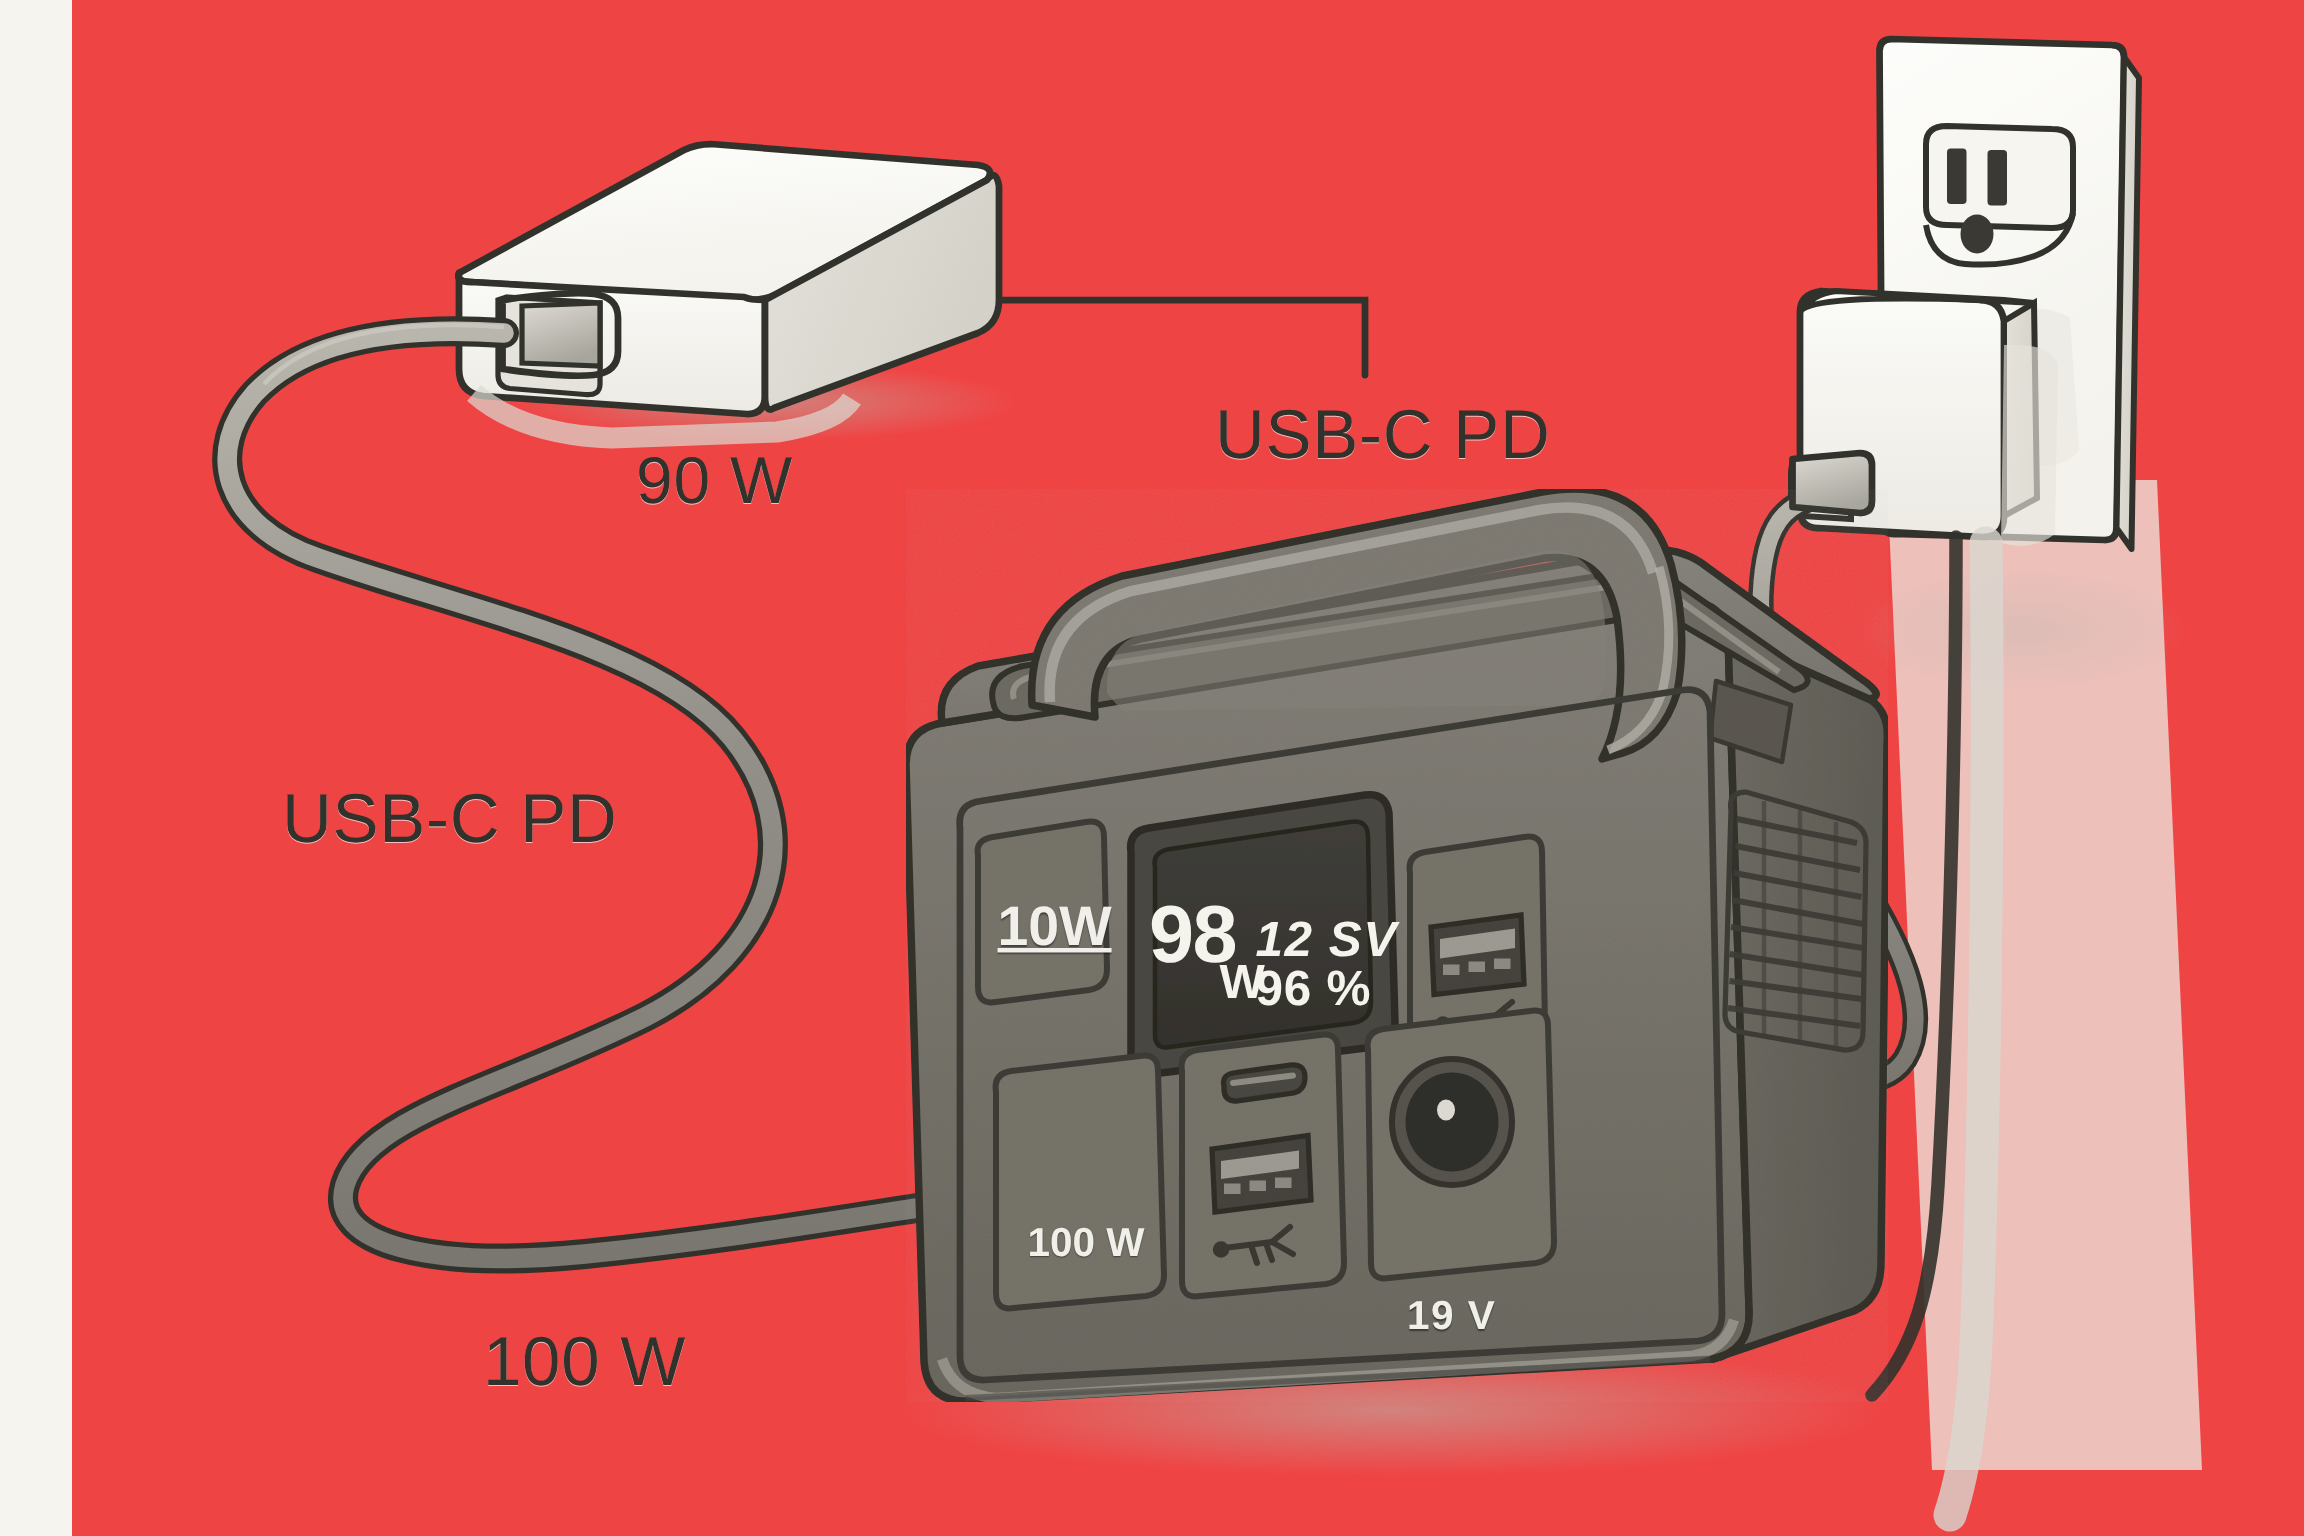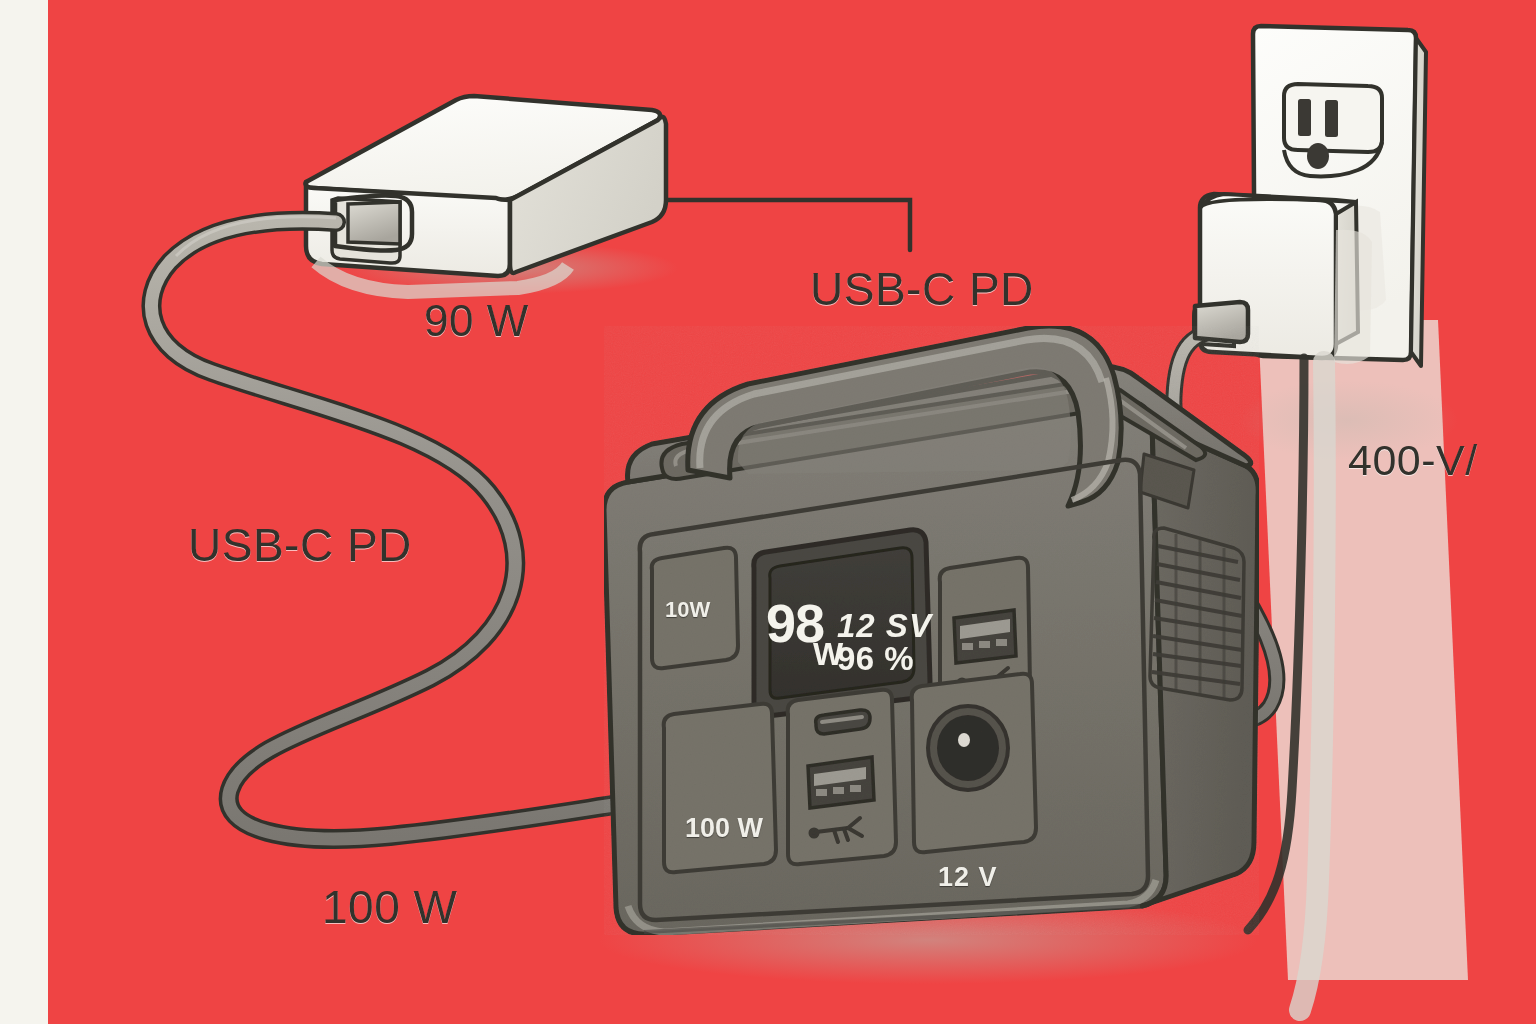--- a/index.html
+++ b/index.html
@@ -44,21 +44,21 @@
   .anno-volt2   { left: 1300px; top: 498px; font-size: 43px; }
 
   .port-label {
     position: absolute;
     color: #f0efe9;
     font-family: "Liberation Sans", sans-serif;
     font-weight: 700;
     white-space: nowrap;
     text-shadow: 0 1px 1px rgba(0,0,0,0.45);
   }
-  .pl-10w  { left: 617px; top: 597px; font-size: 22px; }
+  .pl-10w  { left: 617px; top: 597px; font-size: 37px; text-decoration: underline; }
   .pl-100w { left: 637px; top: 813px; font-size: 27px; }
   .pl-12v  { left: 890px; top: 862px; font-size: 27px; letter-spacing: 1px; }
 
   .lcd-text {
     position: absolute;
     color: #f4f3ec;
     font-family: "Liberation Sans", sans-serif;
     font-weight: 700;
     white-space: nowrap;
   }
@@ -349,24 +349,23 @@
     <g>
       <path d="M620 200 L862 200 L862 250" fill="none" stroke="#32322c" stroke-width="4.5" stroke-linecap="round"></path>
     </g>
 
   </svg>
 
   <div class="anno anno-usbc-top">USB-C PD</div>
   <div class="anno anno-60w">90 W</div>
   <div class="anno anno-usbc-left">USB-C PD</div>
   <div class="anno anno-100w">100 W</div>
-  <div class="anno anno-volt1">400-V/</div>
 
   <div class="port-label pl-10w">10W</div>
   <div class="port-label pl-100w">100 W</div>
-  <div class="port-label pl-12v">12 V</div>
+  <div class="port-label pl-12v">19 V</div>
 
   <div class="lcd-text lcd-watts">98</div>
   <div class="lcd-text lcd-wunit">W</div>
   <div class="lcd-text lcd-volt">12 SV</div>
   <div class="lcd-text lcd-pct">96 %</div>
 
 </div>
 
 </body></html>

